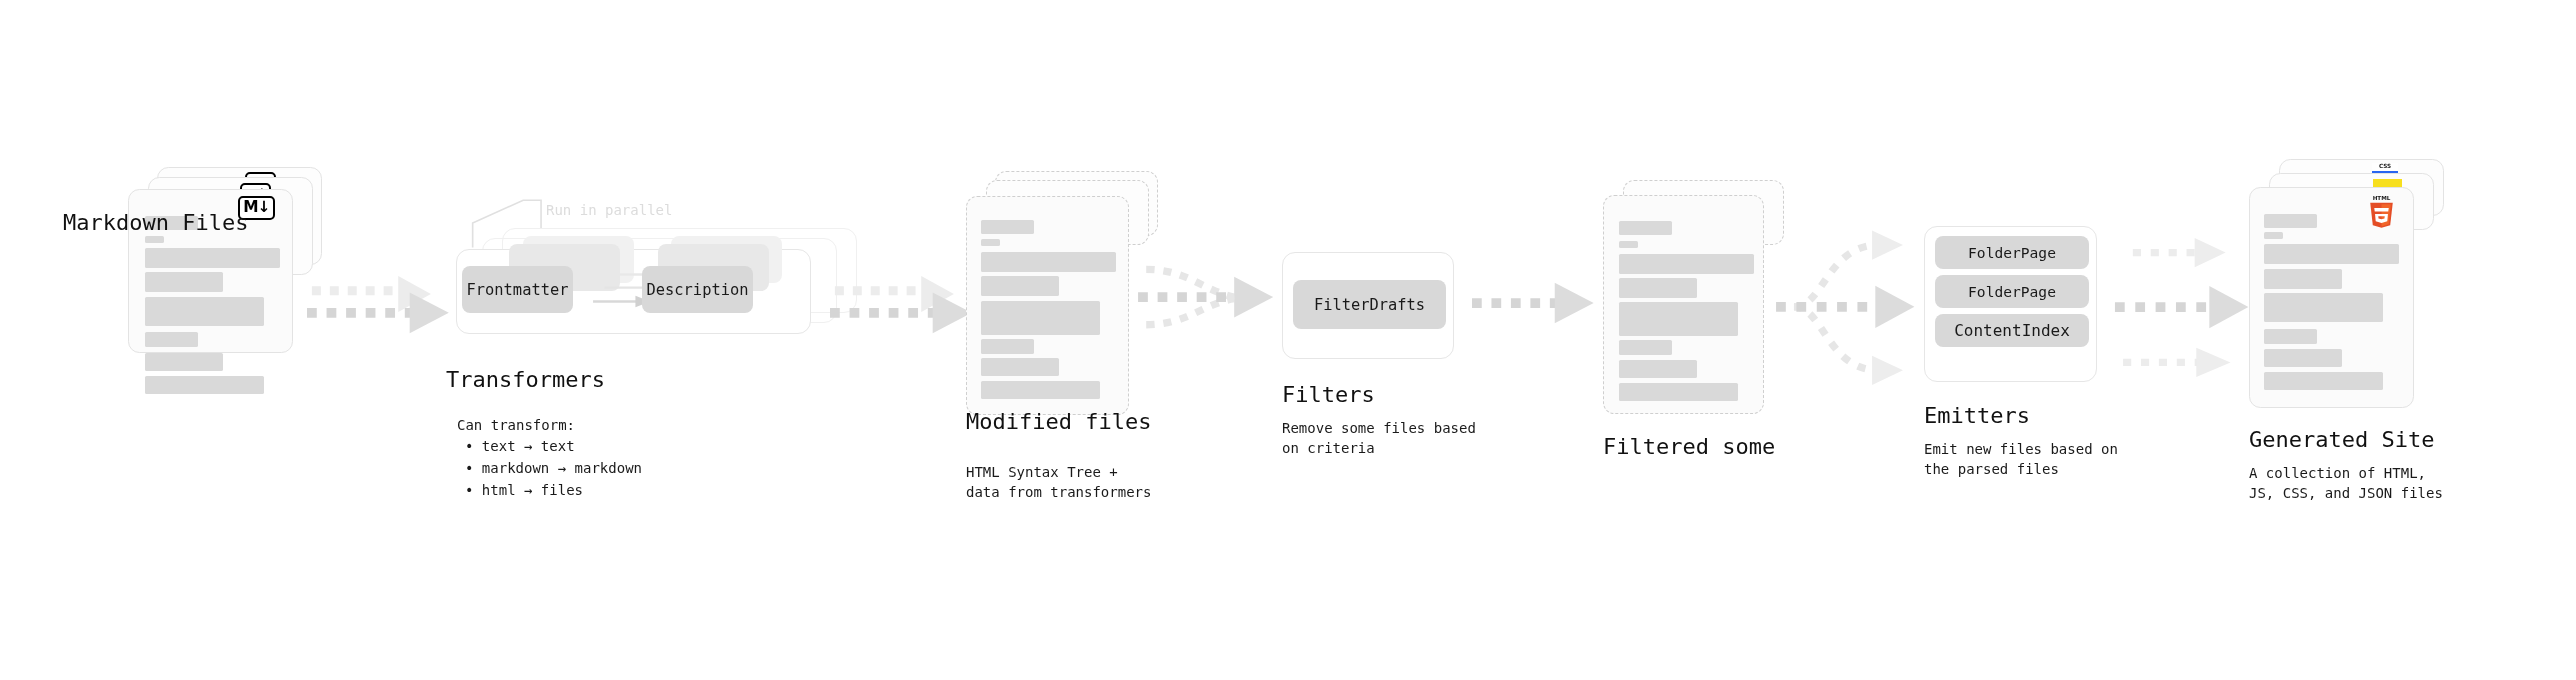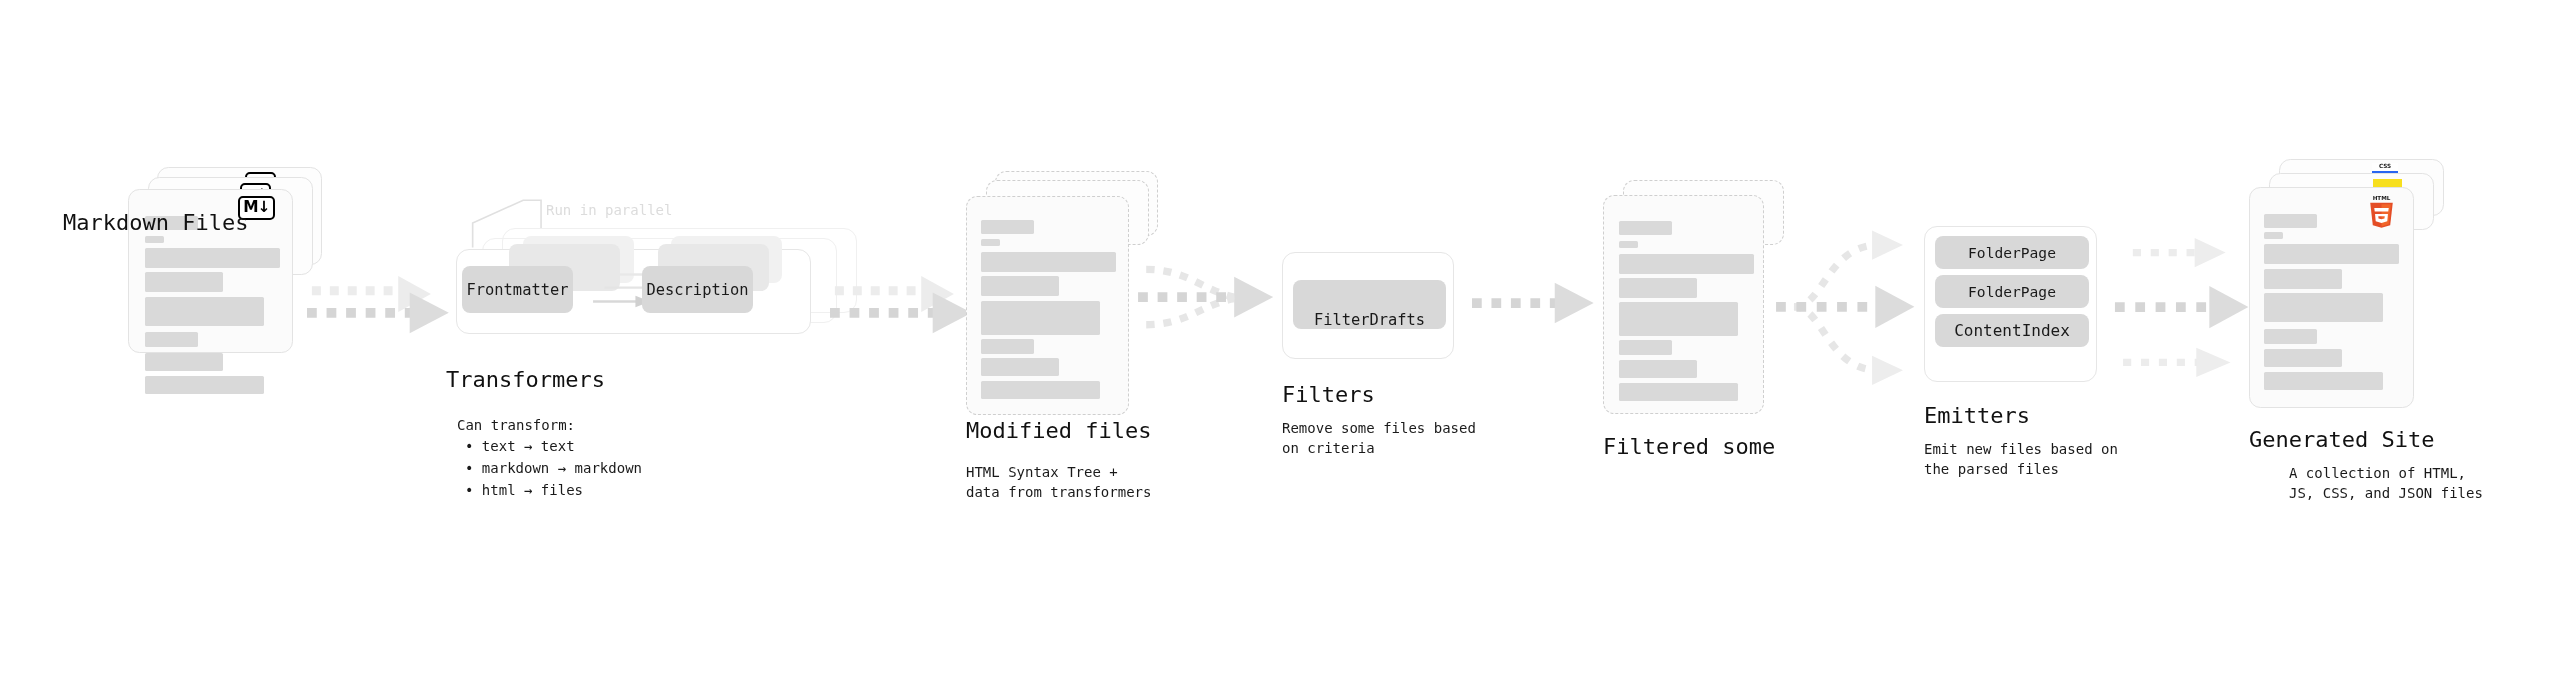--- a/index.html
+++ b/index.html
@@ -208,39 +208,39 @@
 
     <div class="skel" style="left:981px; top:220px; width:53px;  height:14px;"></div>
     <div class="skel" style="left:981px; top:239px; width:18.7px;  height:6.5px;"></div>
     <div class="skel" style="left:981px; top:252px; width:135px; height:19.5px;"></div>
     <div class="skel" style="left:981px; top:276px; width:78px;  height:19.5px;"></div>
     <div class="skel" style="left:981px; top:301px; width:119px; height:34px;"></div>
     <div class="skel" style="left:981px; top:339px; width:53px;  height:14.6px;"></div>
     <div class="skel" style="left:981px; top:358px; width:78px;  height:18px;"></div>
     <div class="skel" style="left:981px; top:381px; width:119px; height:18px;"></div>
 
-    <div class="title" style="left:966px; top:418px;">Modified files</div>
+    <div class="title" style="left:966px; top:409px;">Modified files</div>
     <div class="subtitle" style="left:966px; top:462px;">HTML Syntax Tree +
 data from transformers</div>
   </div>
 
   <svg class="arrow-svg" width="163" height="114" style="left:1138px; top:258px;" viewBox="0 0 200 140">
     <g fill="none" stroke="#e6e6e6" stroke-width="9" stroke-dasharray="10 11">
       <path d="M 10 14 C 60 14, 80 40, 118 48"></path>
       <path d="M 10 82 C 60 82, 80 56, 118 50"></path>
     </g>
     <g fill="none" stroke="#d5d5d5" stroke-width="12" stroke-dasharray="12 12">
       <line x1="0" y1="48" x2="122" y2="48"></line>
     </g>
     <polygon points="118,23 166,48 118,73" fill="#dcdcdc"></polygon>
   </svg>
 
   <div class="stage">
     <div class="group-box" style="left:1282px; top:252px; width:172px; height:107px;"></div>
-    <div class="chip" style="left:1293px; top:280px; width:153px; height:49px;align-items:flex-end;">
+    <div class="chip" style="left:1293px; top:280px; width:153px; height:49px;">
       <span>FilterDrafts</span>
     </div>
     <div class="title" style="left:1282px; top:382px;">Filters</div>
     <div class="subtitle" style="left:1282px; top:418px;">Remove some files based
 on criteria</div>
   </div>
 
   <svg class="arrow-svg" width="146" height="65" style="left:1472px; top:286px;" viewBox="0 0 180 80">
     <g stroke="#d5d5d5" stroke-width="12" stroke-dasharray="12 12" fill="none">
       <line x1="0" y1="21" x2="108" y2="21"></line>
@@ -339,18 +339,18 @@
     <div class="skel" style="left:2264px; top:214px; width:53px;  height:14px;"></div>
     <div class="skel" style="left:2264px; top:232px; width:18.7px;  height:6.5px;"></div>
     <div class="skel" style="left:2264px; top:244px; width:135px; height:19.5px;"></div>
     <div class="skel" style="left:2264px; top:269px; width:78px;  height:19.5px;"></div>
     <div class="skel" style="left:2264px; top:293px; width:119px; height:29px;"></div>
     <div class="skel" style="left:2264px; top:329px; width:53px;  height:14.6px;"></div>
     <div class="skel" style="left:2264px; top:349px; width:78px;  height:18px;"></div>
     <div class="skel" style="left:2264px; top:372px; width:119px; height:18px;"></div>
 
     <div class="title" style="left:2249px; top:427px;">Generated Site</div>
-    <div class="subtitle" style="left:2249px; top:463px;margin-left:40px;">A collection of HTML,
+    <div class="subtitle" style="left:2249px; top:463px;">A collection of HTML,
 JS, CSS, and JSON files</div>
   </div>
 
 </div>
 
 
 </body></html>

